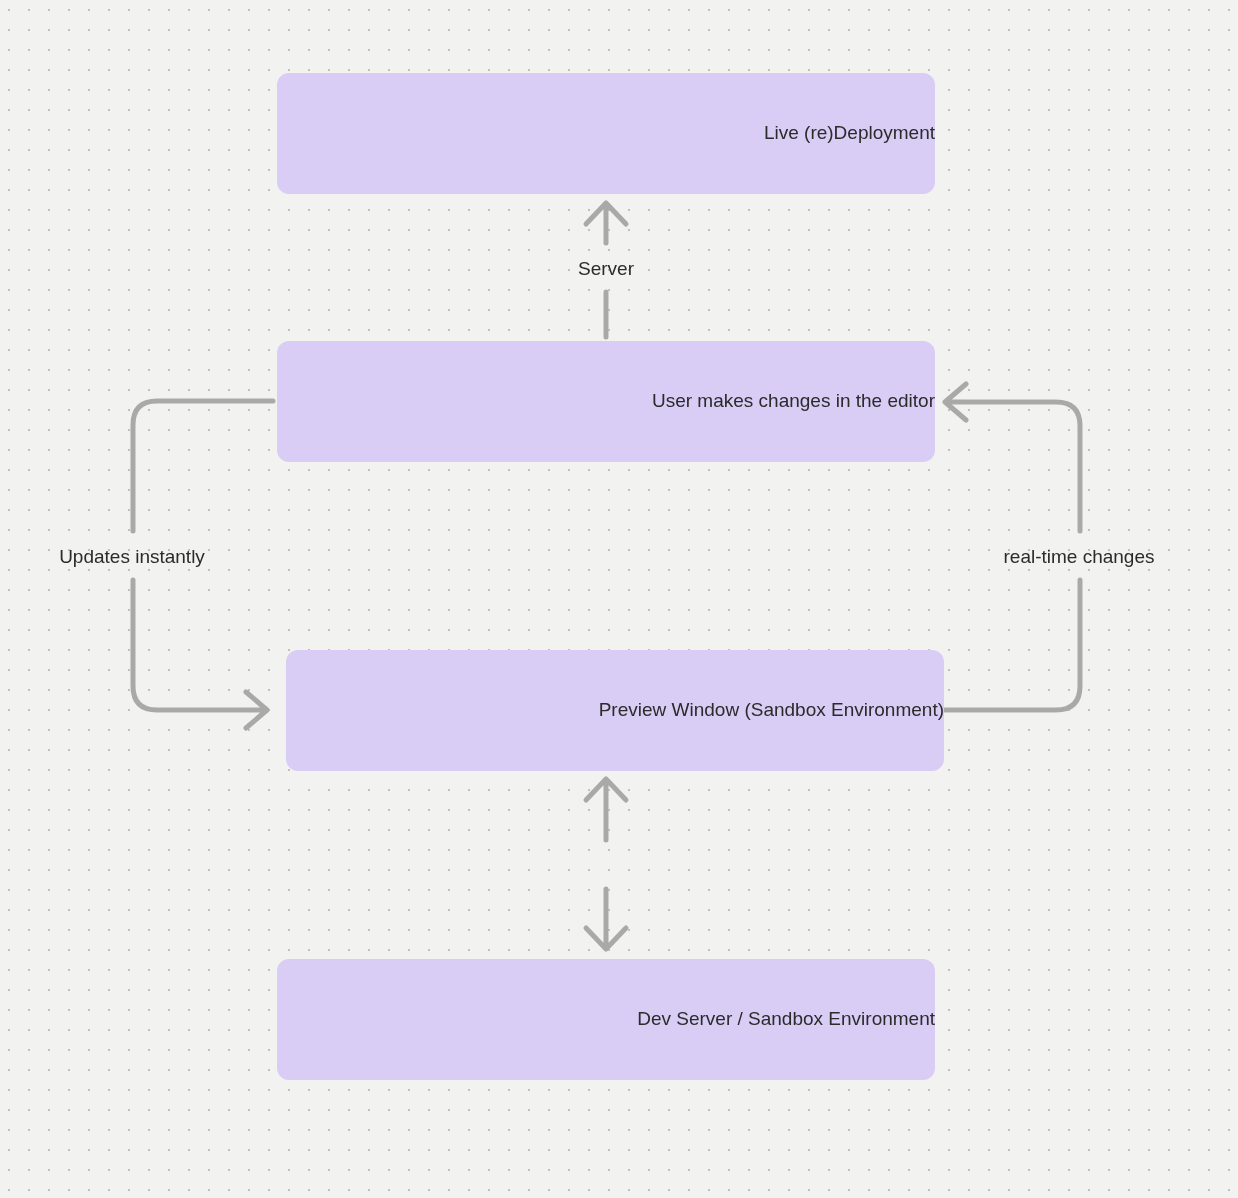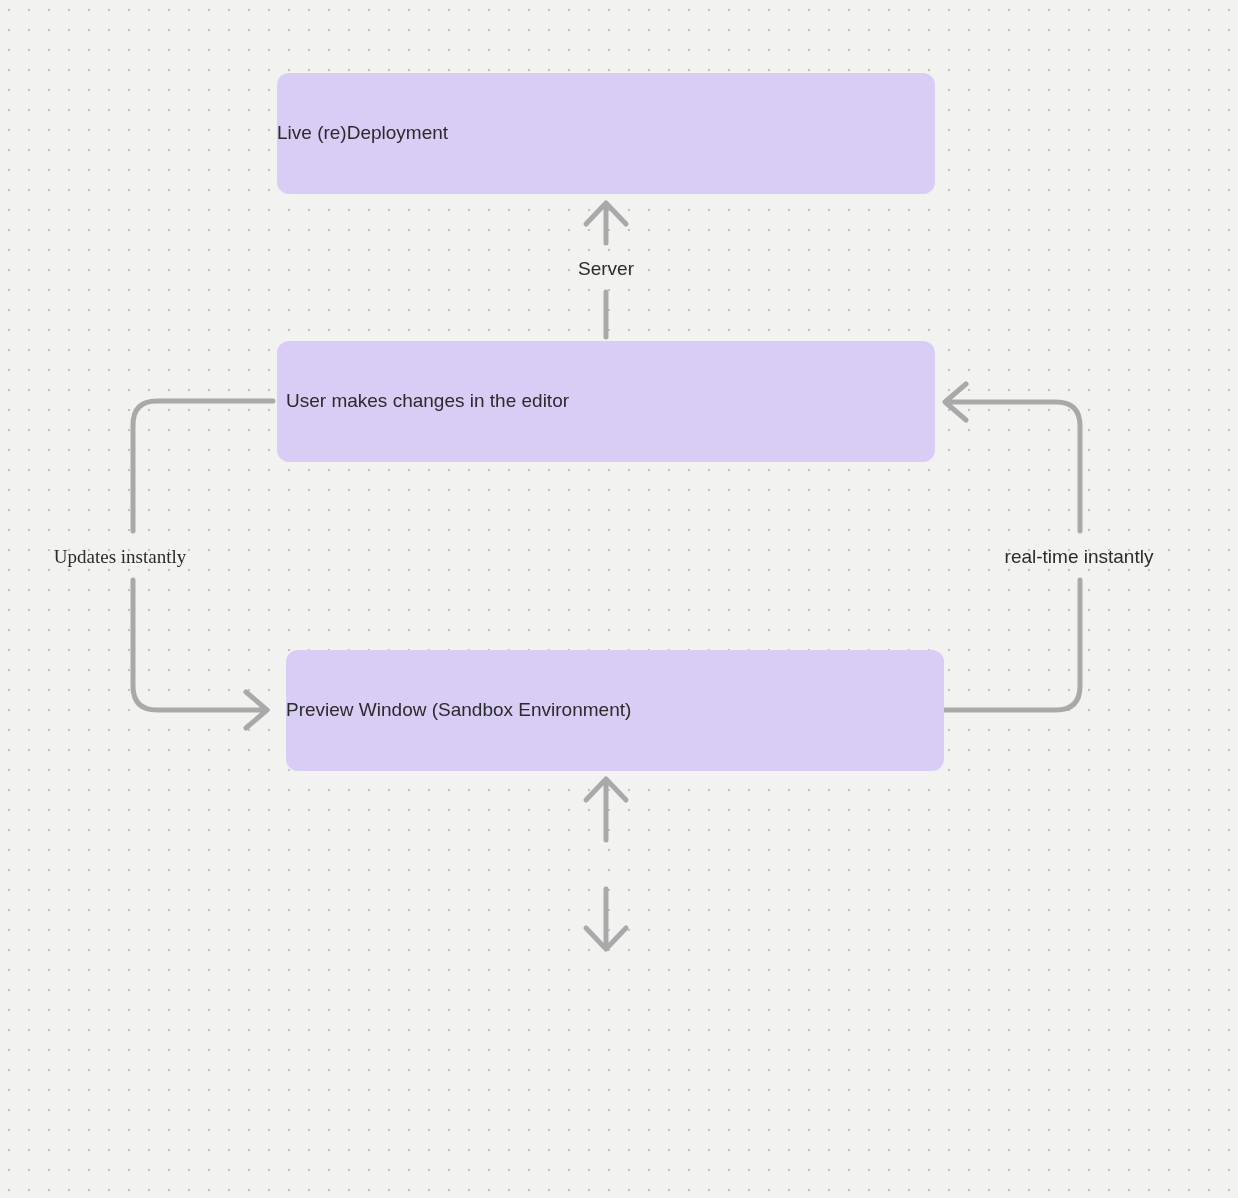--- a/index.html
+++ b/index.html
@@ -18,41 +18,41 @@
     background-position: -1px 0px;
   }
   .node {
     position: absolute;
     width: 658px;
     height: 121px;
     background: #d9cdf5;
     border-radius: 12px;
     display: flex;
     align-items: center;
-    justify-content: flex-start;
+    justify-content: flex-end;
   }
   .node span {
     font-size: 19px;
     color: #2b2b2b;
     text-align: center;
     line-height: 1.3;
   }
   .node-live     { left: 277px; top: 73px;  }
   .node-user     { left: 277px; top: 341px; padding-left: 9px; }
   .node-preview  { left: 277px; top: 650px; margin-left: 9px; }
   .node-dev      { left: 277px; top: 959px; }
   .edge-label {
     position: absolute;
     transform: translate(-50%, -50%);
     font-size: 19px;
     color: #2b2b2b;
     white-space: nowrap;
   }
   .label-publish   { left: 606px;  top: 269px; }
-  .label-updates   { left: 120px;  top: 557px; font-family: Liberation Serif, serif; }
+  .label-updates   { left: 132px;  top: 557px; }
   .label-feedback  { left: 1079px; top: 557px; }
   .label-spunup    { left: 606px;  top: 866px; }
   svg.arrows {
     position: absolute;
     left: 0; top: 0;
     width: 1238px;
     height: 1198px;
     pointer-events: none;
   }
   svg.arrows path {
@@ -96,18 +96,21 @@
   </div>
 
   <div class="node node-user">
     <span>User makes changes in the editor</span>
   </div>
 
   <div class="node node-preview">
     <span>Preview Window (Sandbox Environment)</span>
   </div>
 
+  <div class="node node-dev">
+    <span>Dev Server / Sandbox Environment</span>
+  </div>
 
   <div class="edge-label label-publish">Server</div>
   <div class="edge-label label-updates">Updates instantly</div>
-  <div class="edge-label label-feedback">real-time instantly</div>
+  <div class="edge-label label-feedback">real-time changes</div>
 
 </div>
 
 </body></html>

